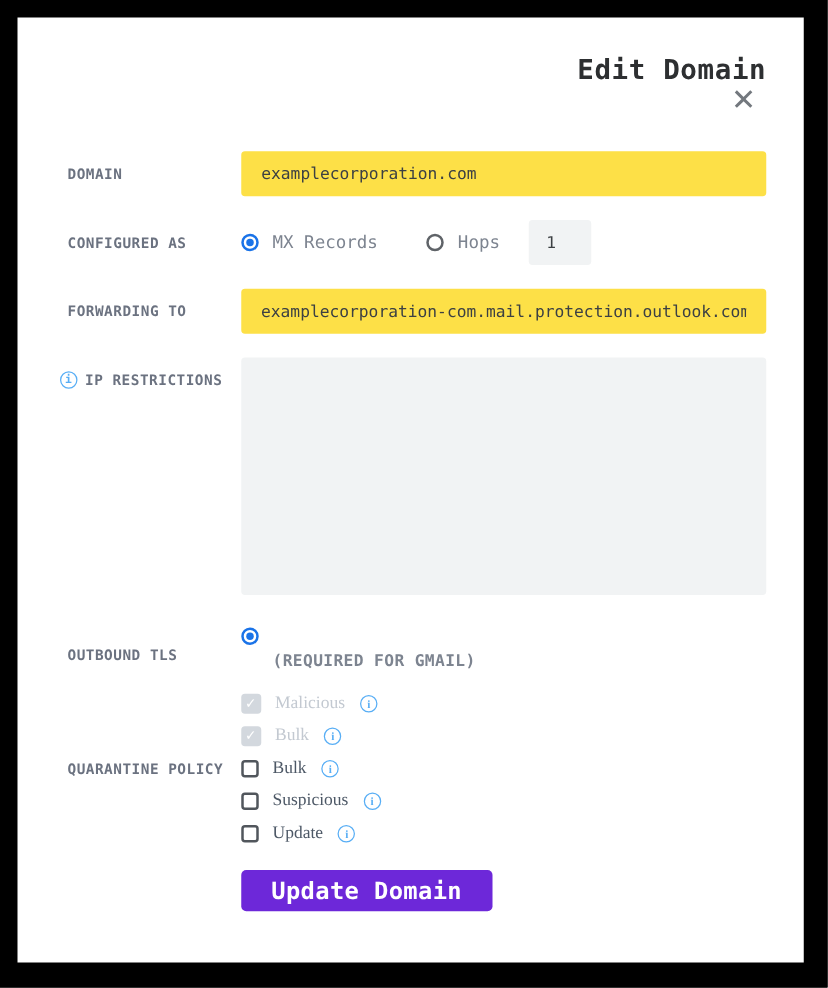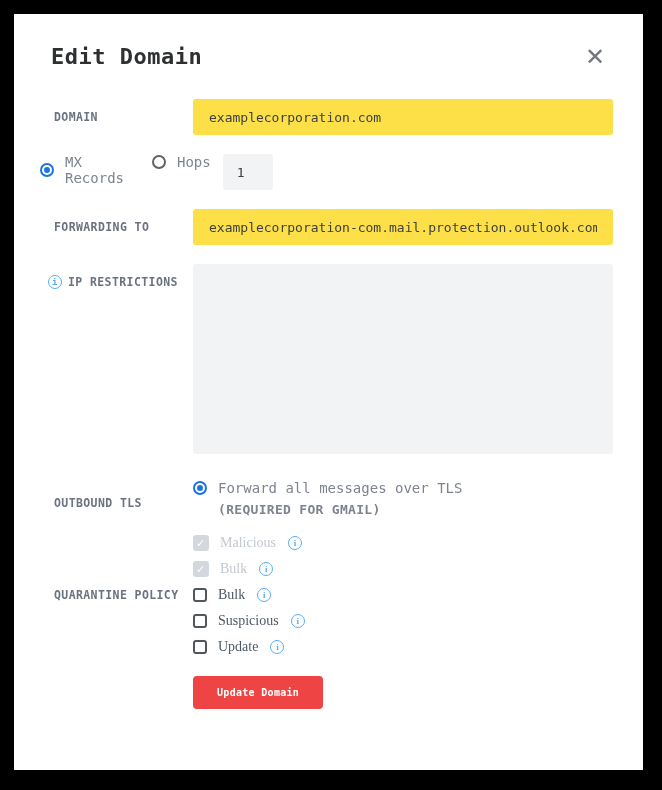--- a/index.html
+++ b/index.html
@@ -17,23 +17,24 @@
   .modal {
     position: absolute;
     left: 14px; top: 14px;
     width: 629px; height: 756px;
     background: #ffffff;
     padding: 30px 30px 0 26px;
   }
   .modal-header {
     display: flex;
     justify-content: space-between;
-    align-items: center;
+    align-items: flex-end;
     margin-bottom: 30px;
     padding-left: 11px;
+    flex-direction: column;
   }
   .modal-title {
     font-size: 22px;
     font-weight: bold;
     color: #2d2f31;
     letter-spacing: 0.5px;
   }
   .close {
     font-size: 24px;
     line-height: 22px;
@@ -66,22 +67,22 @@
     background: #fde047;
     border-radius: 3px;
     font-family: "DejaVu Sans Mono", "Liberation Mono", monospace;
     font-size: 13px;
     color: #3c4043;
     padding: 0 16px;
     outline: none;
   }
   .inline-field {
     display: flex;
-    align-items: flex-start;
-    gap: 8px;
+    align-items: center;
+    gap: 19px;
   }
   .radio-opt {
     display: flex;
     align-items: center;
     gap: 11px;
     font-size: 14px;
     color: #7d8490;
     cursor: pointer;
   }
   .radio {
@@ -184,24 +185,24 @@
     position: absolute;
     left: 3px; top: 1px;
     font-size: 11px;
     color: #ffffff;
     line-height: 14px;
   }
   .check-opt .info-icon { margin-left: 1px; }
   .button-row { margin-top: 21px; }
   .primary-btn {
     border: none;
-    background: #ef4444;
+    background: #6d28d9;
     color: #ffffff;
     font-family: "DejaVu Sans Mono", "Liberation Mono", monospace;
-    font-size: 10px;
+    font-size: 19px;
     font-weight: bold;
     padding: 0 24px;
     height: 33px;
     border-radius: 4px;
     cursor: pointer;
     letter-spacing: 0.3px;
   }
 </style>
 </head>
 <body>
@@ -215,20 +216,21 @@
     </div>
 
     <div class="row">
       <div class="row-label">DOMAIN</div>
       <div>
         <input class="text-input" type="text" value="examplecorporation.com" style="">
       </div>
     </div>
 
     <div class="row">
+      <div class="row-label">CONFIGURED AS</div>
       <div class="inline-field">
         <label class="radio-opt mx-gap">
           <span class="radio checked"></span>
           <span>MX Records</span>
         </label>
         <label class="radio-opt">
           <span class="radio"></span>
           <span>Hops</span>
         </label>
         <input class="hops-input" type="text" value="1" style="">
@@ -250,21 +252,20 @@
       <div>
         <textarea class="ip-textarea" style=""></textarea>
       </div>
     </div>
 
     <div class="row tls-row">
       <div class="row-label">OUTBOUND TLS</div>
       <div class="tls-options">
         <label class="radio-opt">
           <span class="radio checked"></span>
-          <span>Forward all messages over TLS</span>
         </label>
         <div class="tls-note">(REQUIRED FOR GMAIL)</div>
       </div>
     </div>
 
     <div class="row">
       <div class="row-label">QUARANTINE POLICY</div>
       <div class="quarantine-options">
 
         <label class="check-opt disabled">

